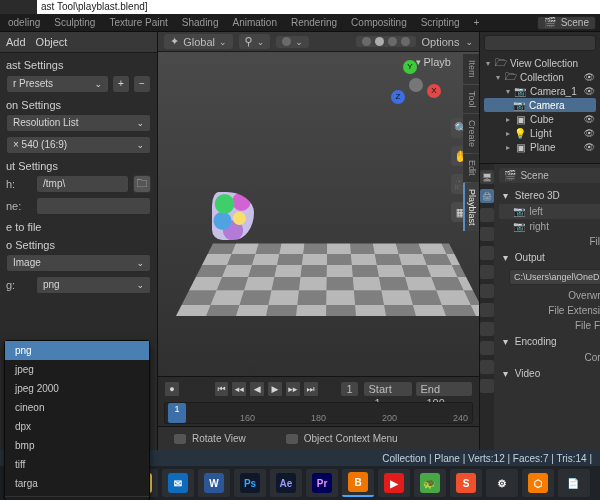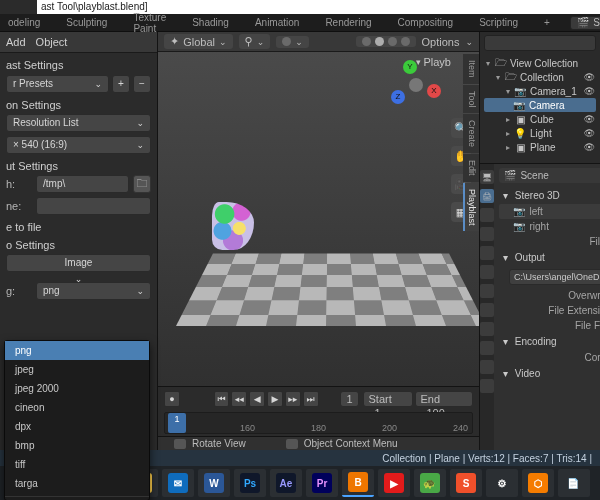--- a/index.html
+++ b/index.html
@@ -12,21 +12,21 @@
   
   .win-title {
     height:14px; line-height:14px; background:#ffffff; color:#202020;
     font-size:10px; padding-left:4px; overflow:hidden;margin-left:37px;
   }
 
   
   .ws-tabs {
     height:18px; display:flex; align-items:center;
     background:#1d1d1d; border-bottom:1px solid #0f0f0f;
-    font-size:10px; padding-left:2px; gap:14px;
+    font-size:10px; padding-left:2px; gap:2px;
   }
   .ws-tab {
     padding:2px 6px; color:#999; border-radius:3px 3px 0 0;
   }
   .ws-icons { margin-left:auto; display:flex; gap:6px; padding-right:4px; align-items:center; }
   .ws-icons .scene-field {
     display:flex; align-items:center; gap:4px;
     background:#3a3a3a; border:1px solid #222; border-radius:3px;
     padding:0 6px; height:14px;
   }
@@ -164,21 +164,21 @@
     position:relative;
   }
   .tl-ruler .cursor {
     position:absolute; left:3px; top:0; bottom:0; width:18px;
     background:#3d6fa8; color:#fff; font-size:9px; text-align:center;
     line-height:12px; border-radius:2px;
   }
 
   
   .infobar {
-    height:14px; background:#303030; border-top:1px solid #131313;
+    height:24px; background:#303030; border-top:1px solid #131313;
     display:flex; align-items:center; gap:40px; padding:0 16px;
     font-size:10px; color:#bcbcbc;
   }
   .infobar .kb { width:12px; height:10px; background:#555; border-radius:2px; }
 
   
   .right {
     width:120px; background:#2f2f2f; display:flex; flex-direction:column;
   }
   .outliner {
@@ -307,21 +307,21 @@
         </div>
       </div>
       <div class="field-row">
         <div class="field-label">ne:</div>
         <div class="text-field"></div>
       </div>
       <div class="subhead">e to file</div>
 
       <div class="subhead">o Settings</div>
 
-      <div class="dropdown" style="margin-bottom:10px;flex-direction:column;">
+      <div class="dropdown" style="margin-bottom:4px;">
         <span>Image</span>
         <span class="chev">⌄</span>
       </div>
 
       <div class="field-row">
         <div class="field-label">g:</div>
         <div class="dropdown">
           <span>png</span>
           <span class="chev">⌄</span>
         </div>

